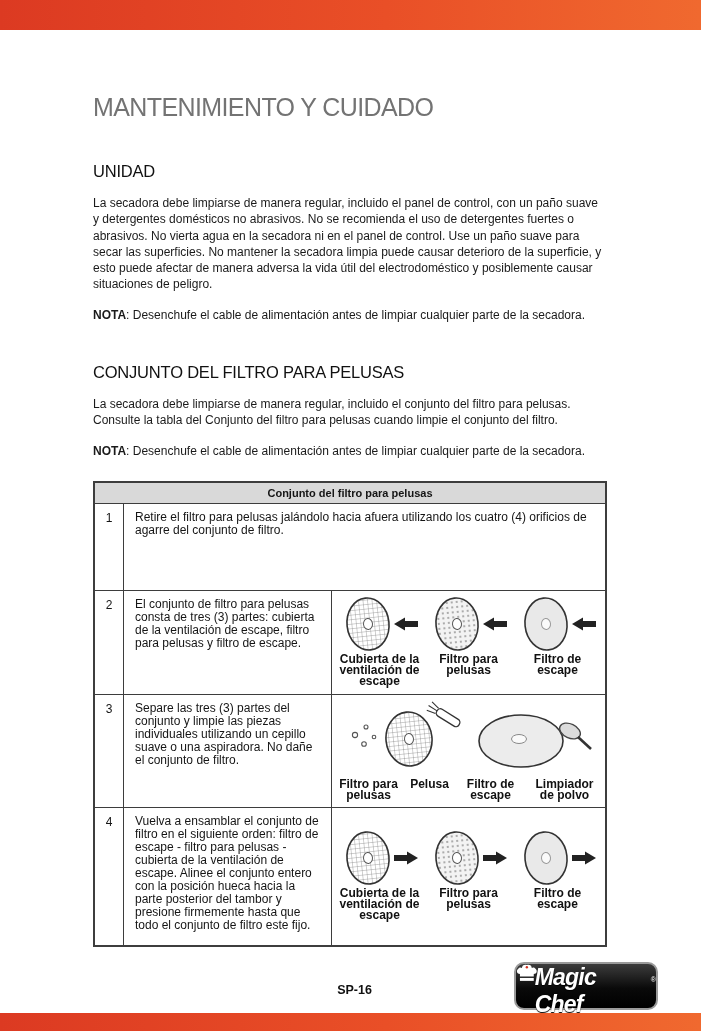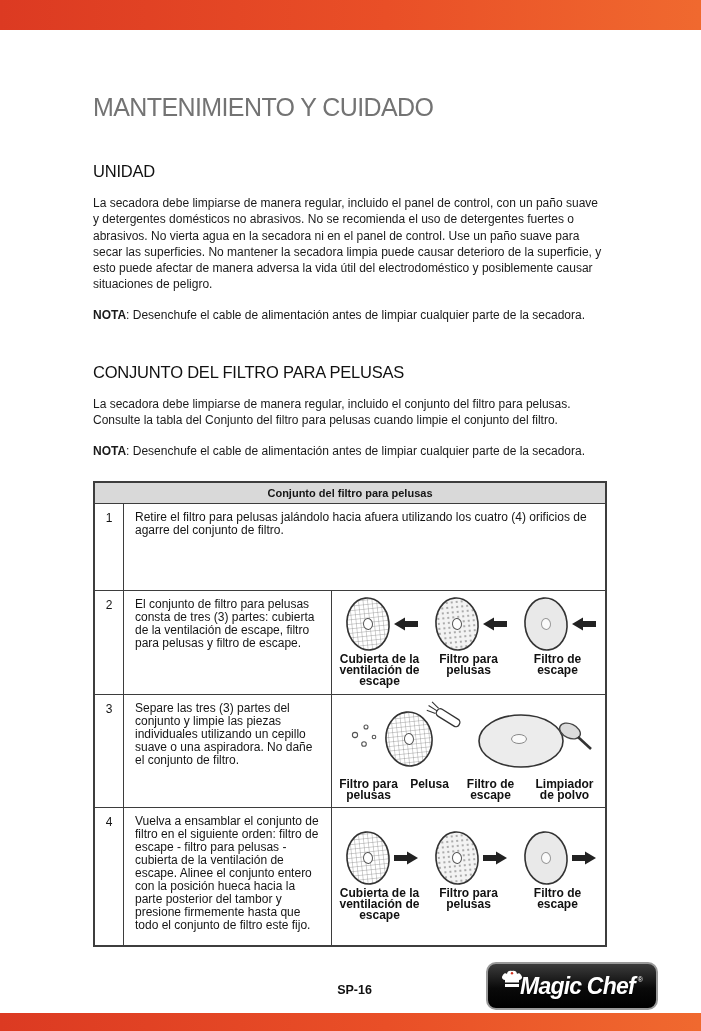--- a/index.html
+++ b/index.html
@@ -114,26 +114,26 @@
     left: 4px; bottom: 34px;
     width: 701px;
     text-align: center;
     font-size: 12.5px;
     font-weight: bold;
     color: #111;
   }
   .brand-logo {
     position: absolute;
     right: 43px; bottom: 21px;
-    width: 172px; height: 48px;
+    width: 144px; height: 48px;
     background: linear-gradient(180deg, #3c3c3c 0%, #0a0a0a 55%, #000 100%);
     border: 2px solid #9a9a9a;
     border-radius: 10px;
     display: flex;
-    align-items: center;
+    align-items: flex-start;
     justify-content: center;
     gap: 3px;
     margin-top: 21px;
   }
   .brand-logo .logo-text {
     color: #fff;
     font-weight: bold;
     font-style: italic;
     font-size: 23px;
     letter-spacing: -0.8px;

